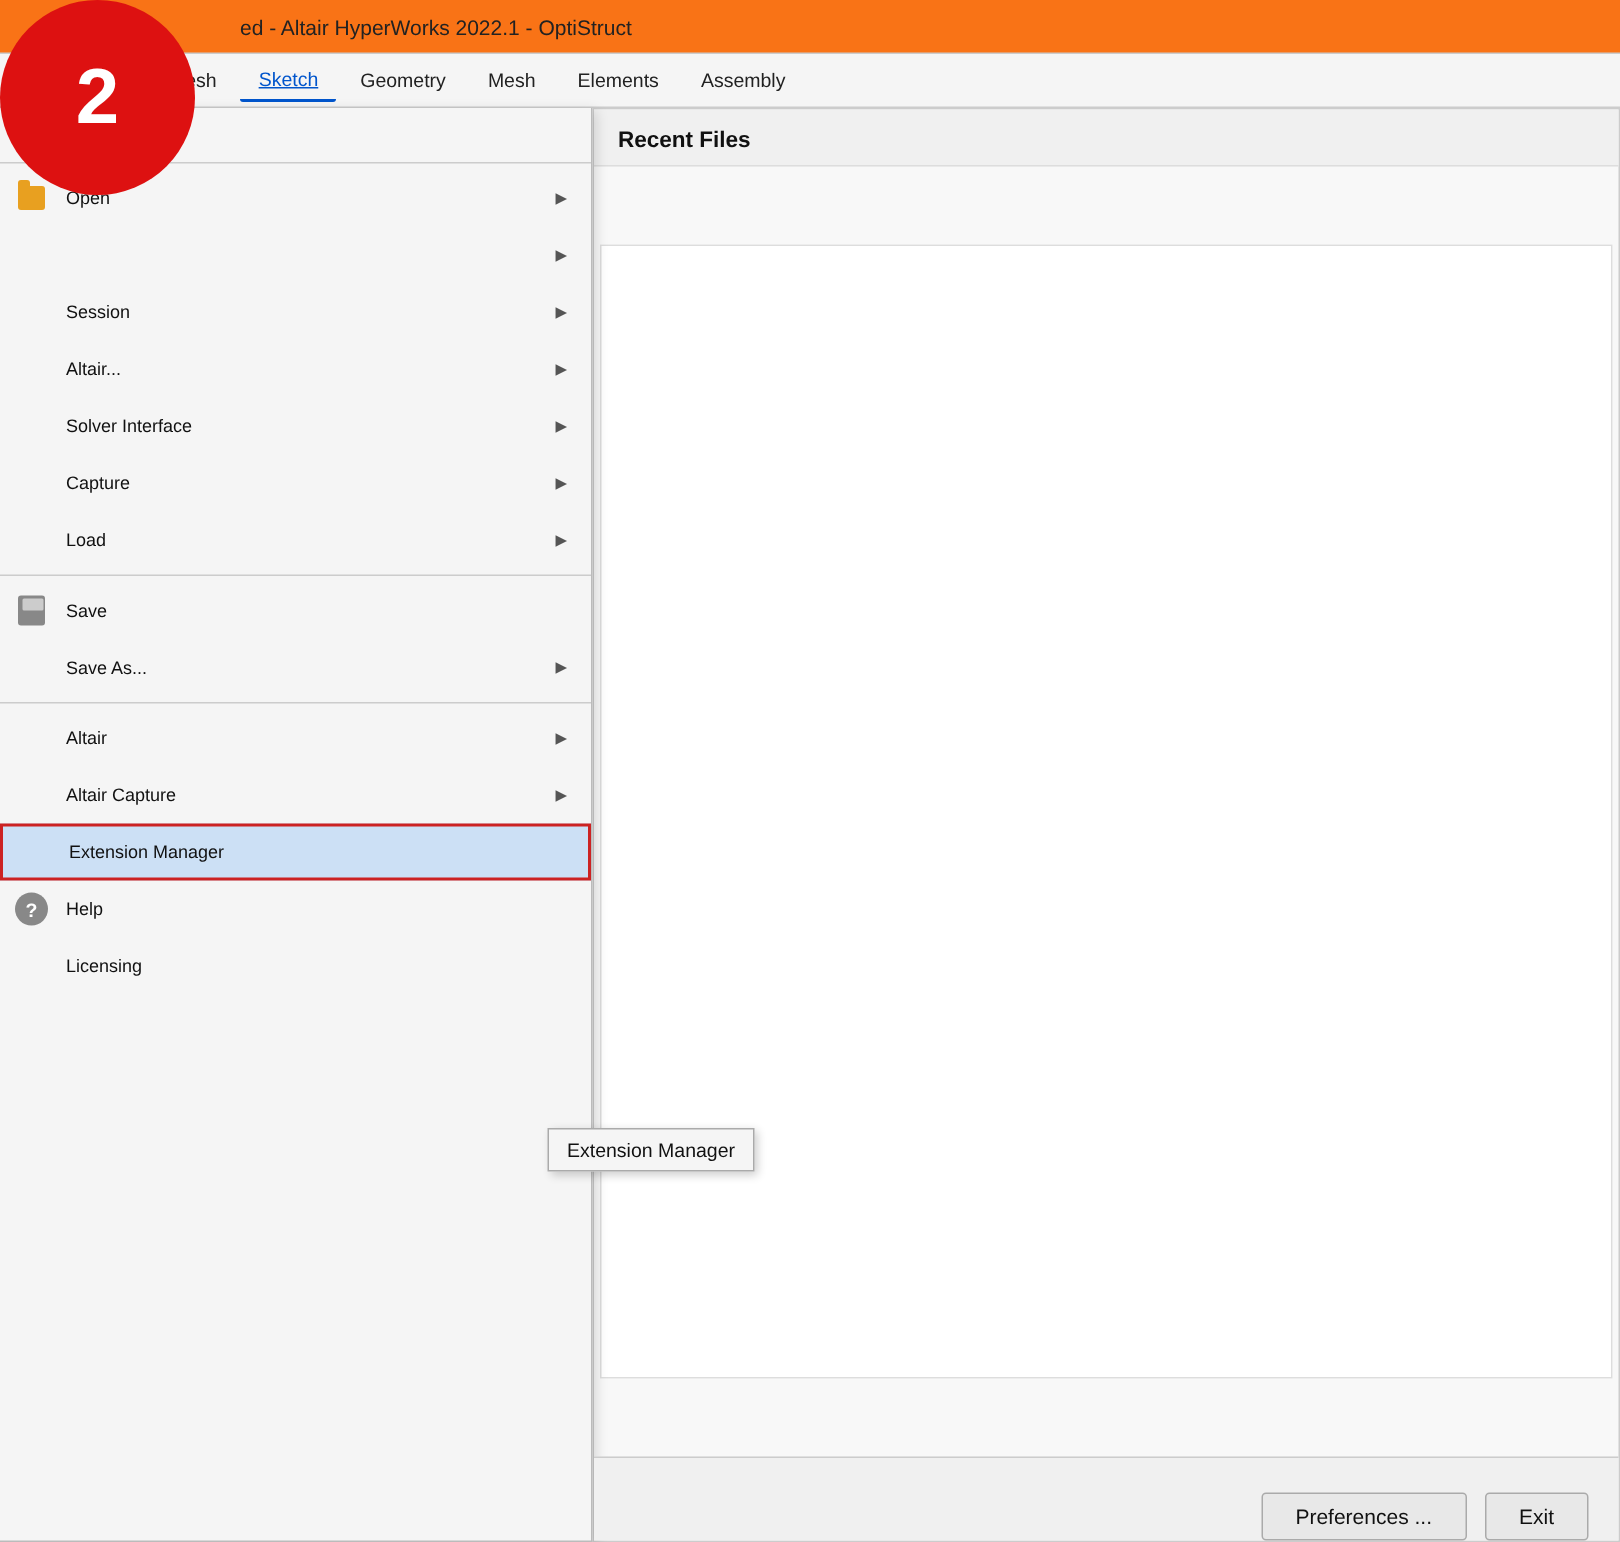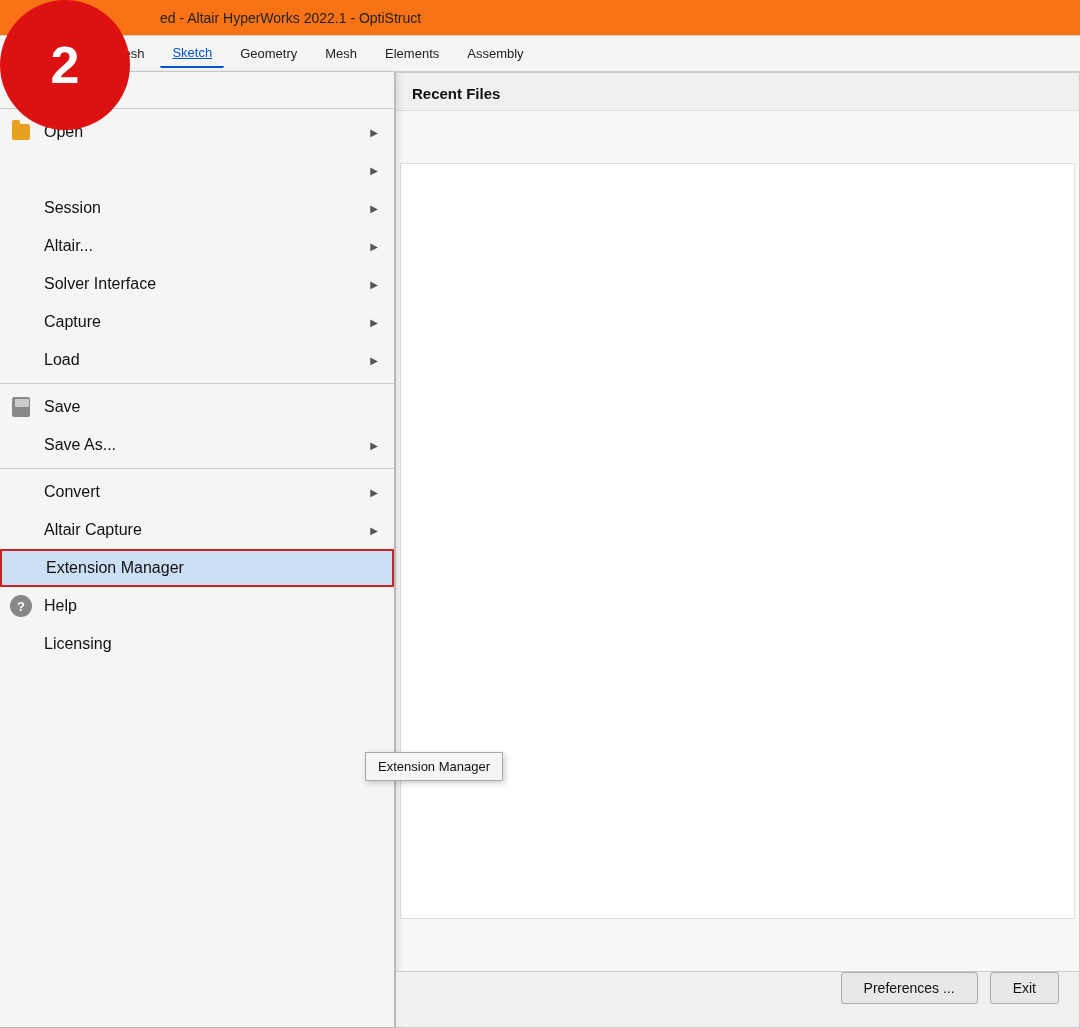--- a/index.html
+++ b/index.html
@@ -76,21 +76,21 @@
       position: relative;
       min-height: 38px;
     }
     .menu-section-item.highlighted {
       background: #cce0f5;
       border: 2px solid #cc2222;
     }
 
     .menu-section-item .item-label {
       flex: 1;
-      font-size: 16px;
+      font-size: 12px;
       color: #111;
     }
     .menu-section-item .item-icon {
       width: 24px;
       margin-right: 8px;
       display: flex;
       align-items: center;
       justify-content: center;
       font-size: 16px;
     }
@@ -136,21 +136,21 @@
     
     .bottom-bar {
       position: absolute;
       bottom: 0;
       right: 0;
       width: calc(1080px - 395px);
       height: 56px;
       background: #f0f0f0;
       border-top: 1px solid #ccc;
       display: flex;
-      align-items: flex-start;
+      align-items: flex-end;
       justify-content: flex-end;
       padding-right: 20px;
       gap: 12px;
     }
 
     .bottom-btn {
       padding: 7px 22px;
       background: #e8e8e8;
       border: 1px solid #aaa;
       border-radius: 3px;
@@ -341,21 +341,21 @@
     <div class="menu-section-item">
       <span class="item-icon"></span>
       <span class="item-label">Save As...</span>
       <span class="arrow">▶</span>
     </div>
 
     <div class="menu-divider"></div>
 
     <div class="menu-section-item">
       <span class="item-icon"></span>
-      <span class="item-label">Convert</span>
+      <span class="item-label">Altair</span>
       <span class="arrow">▶</span>
     </div>
 
     <div class="menu-section-item">
       <span class="item-icon"></span>
       <span class="item-label">Altair Capture</span>
       <span class="arrow">▶</span>
     </div>
 
     <div class="menu-section-item highlighted">

